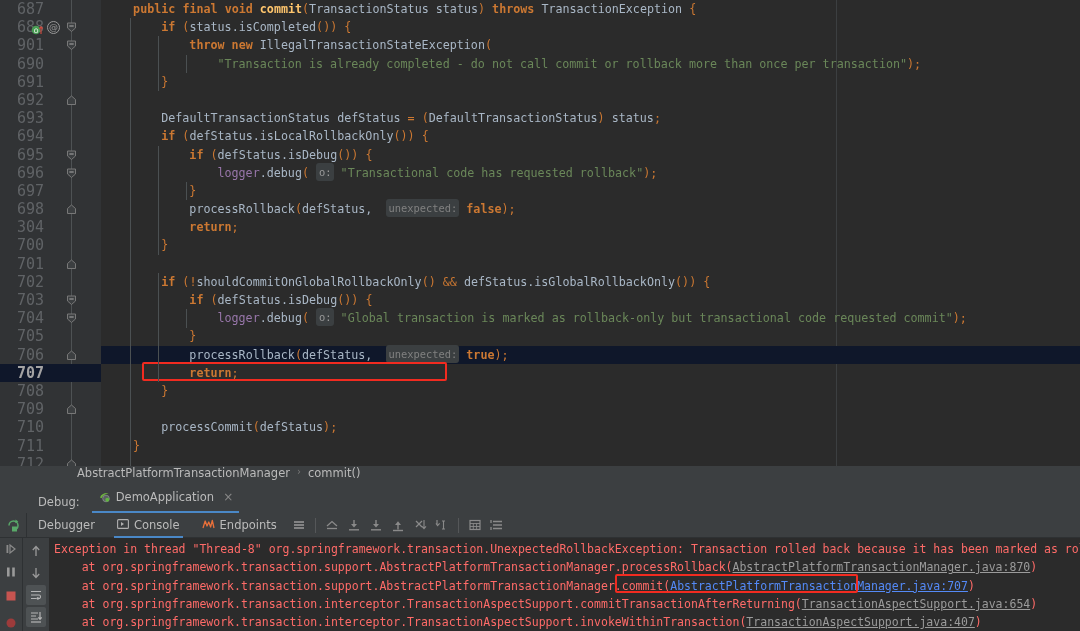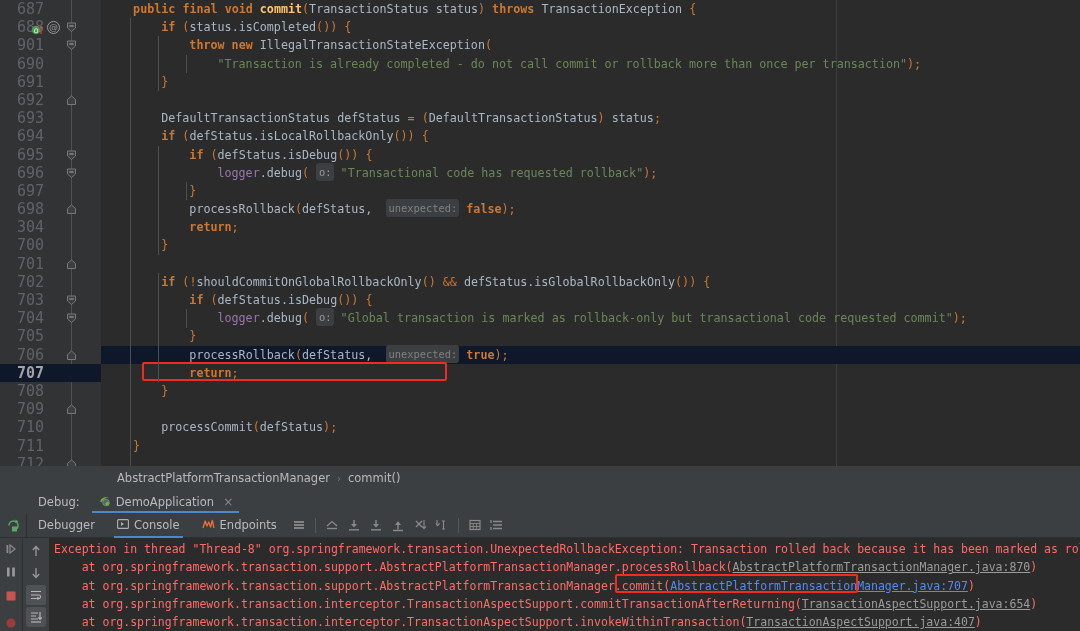--- a/index.html
+++ b/index.html
@@ -93,38 +93,38 @@
   .redbox {
     position: absolute; border: 2px solid #f22b20; border-radius: 2px;
     pointer-events: none;
   }
 
   
   .breadcrumb {
     position: absolute; left: 0; top: 466px; width: 1080px; height: 24px;
     background: #3c3f41; color: #bababa; font-size: 11.5px;
     font-family: "DejaVu Sans", sans-serif;
-    display: flex; align-items: center; padding-left: 117px;
+    display: flex; padding-left: 77px;
   }
   .bc-sep { color: #787878; margin: 0 7px; font-size: 10px; }
 
   
   .debug-panel {
     position: absolute; left: 0; top: 490px; width: 1080px; height: 141px;
     background: #3c3f41;
   }
   .debug-titlebar {
     position: relative; height: 23px; background: #3c3f41;
     display: flex; align-items: center;
     font-family: "DejaVu Sans", sans-serif; font-size: 11.5px; margin-left: 33px;
   }
   .debug-label { color: #bbbbbb; margin-left: 5px; }
   .debug-tab {
     position: relative; margin-left: 12px; height: 23px;
-    display: flex; align-items: center; gap: 5px;
+    display: flex; gap: 5px;
     padding: 0 6px; color: #bbbbbb;
   }
   .debug-tab::after {
     content: ""; position: absolute; left: 0; right: 0; bottom: 0;
     height: 2px; background: #4a88c7;
   }
   .tab-close { color: #888; font-size: 12px; margin-left: 4px; }
 
   .debug-toolbar {
     position: relative; height: 25px; background: #3c3f41;

